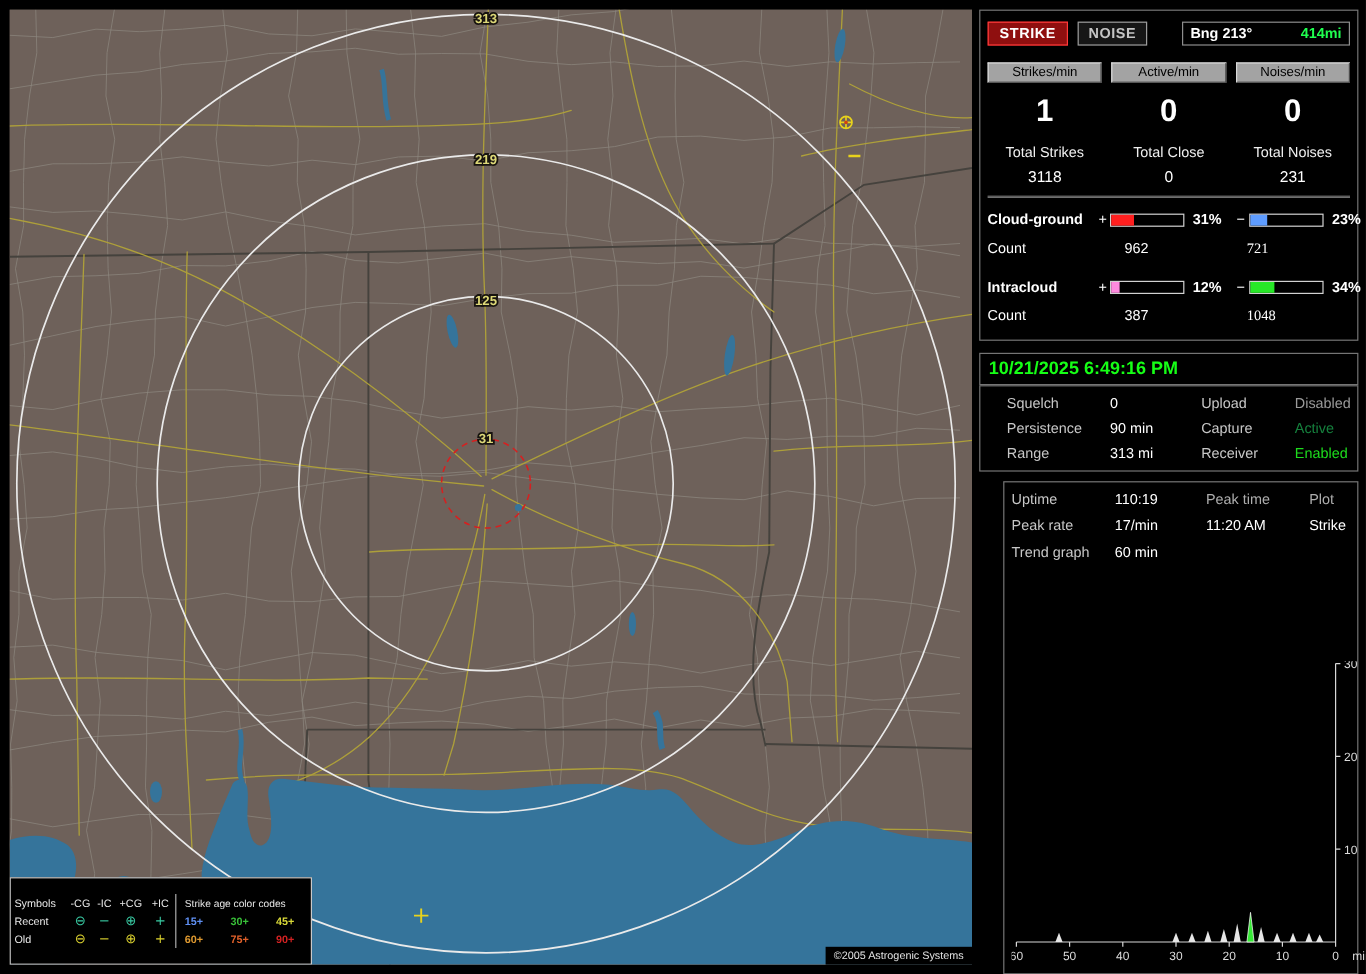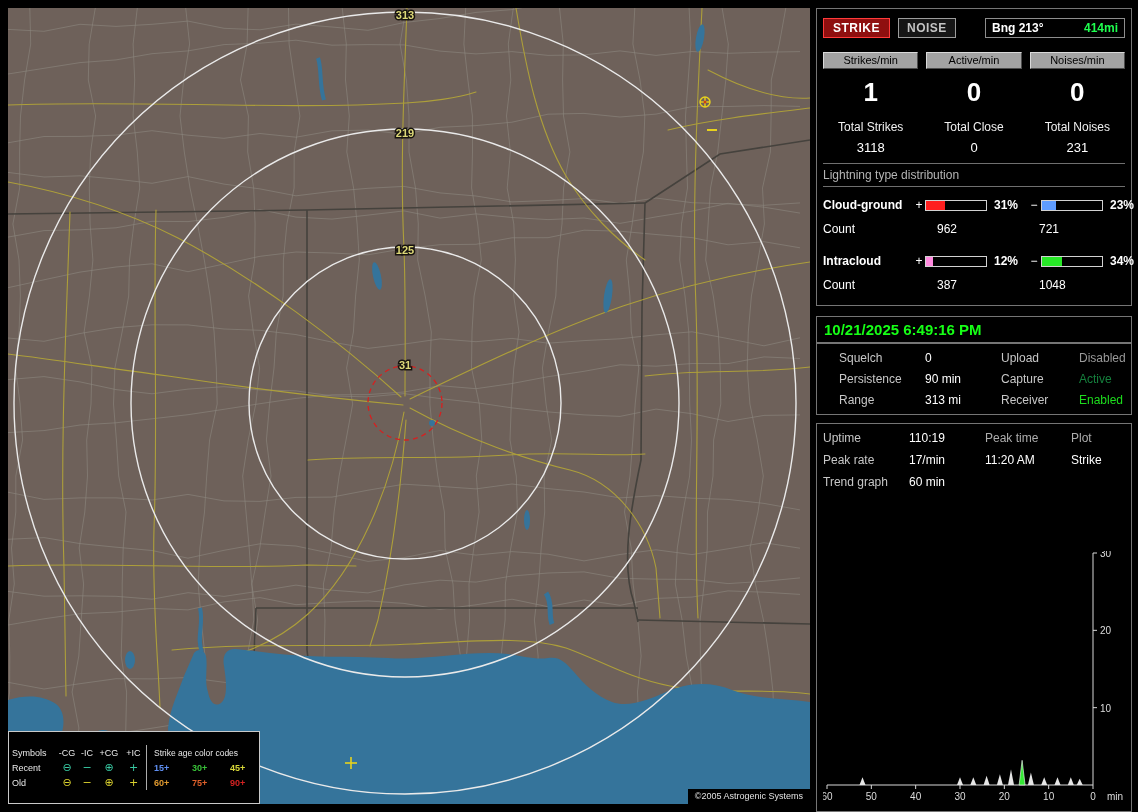--- a/index.html
+++ b/index.html
@@ -36,26 +36,26 @@
   .hline{height:1px;background:#6f6f6f;margin:8px 0 0;}
   .dist-title{color:#b5b5b5;font-size:12px;padding:4px 0;}
   .dist-row{display:grid;grid-template-columns:90px 12px 64px 38px 14px 64px 1fr;align-items:center;height:24px;}
   .dist-name{font-weight:bold;}
   .dist-sign{text-align:center;}
   .dist-bar{width:62px;height:11px;border:1px solid #d2d2d2;background:#000;}
   .bar-fill{display:block;height:9px;width:0;}
   .dist-pct{font-weight:bold;padding-left:5px;}
   .dist-count{display:grid;grid-template-columns:90px 116px 1fr;align-items:center;height:24px;}
   .cv1{padding-left:24px;}
-  .cv2{padding-left:10px;}
+  .cv2{padding-left:10px;font-family:Liberation Serif, serif;}
   .mt8{margin-top:8px;}
   .datetime-box{margin-top:10px;padding:4px 7px;color:#16ff16;font-weight:bold;font-size:15px;}
   .settings-box{margin-top:0;padding:7px 22px;}
   .sgrid{display:grid;grid-template-columns:86px 76px 78px 1fr;row-gap:7px;}
-  .status-box{margin-top:8px;padding:7px 6px 4px;flex:1;display:flex;flex-direction:column;}
+  .status-box{margin-top:8px;padding:7px 6px 4px;flex:1;display:flex;flex-direction:column;margin-left:20px;}
   .stgrid{display:grid;grid-template-columns:86px 76px 86px 1fr;row-gap:8px;}
   .glabel{color:#c7c7c7;}
   .gheader{color:#adadad;}
   .trend-svg{margin-top:auto;display:block;}
 </style>
 </head>
 <body>
 
 <div class="app">
 
@@ -200,21 +200,20 @@
         </div>
         <div class="rate-col">
           <span class="rate-header">Noises/min</span>
           <div class="rate-big">0</div>
           <div class="total-label">Total Noises</div>
           <div class="total-value">231</div>
         </div>
       </div>
 
       <div class="hline"></div>
-      <div class="dist-title">Lightning type distribution</div>
       <div class="hline" style="margin:0 0 6px;"></div>
 
       <div class="dist-row">
         <span class="dist-name">Cloud-ground</span>
         <span class="dist-sign">+</span>
         <span class="dist-bar">
             <span class="bar-fill" style="width: 31%; background: rgb(255, 31, 31);"></span>
           </span>
         <span class="dist-pct">31%</span>
         <span class="dist-sign">−</span>

